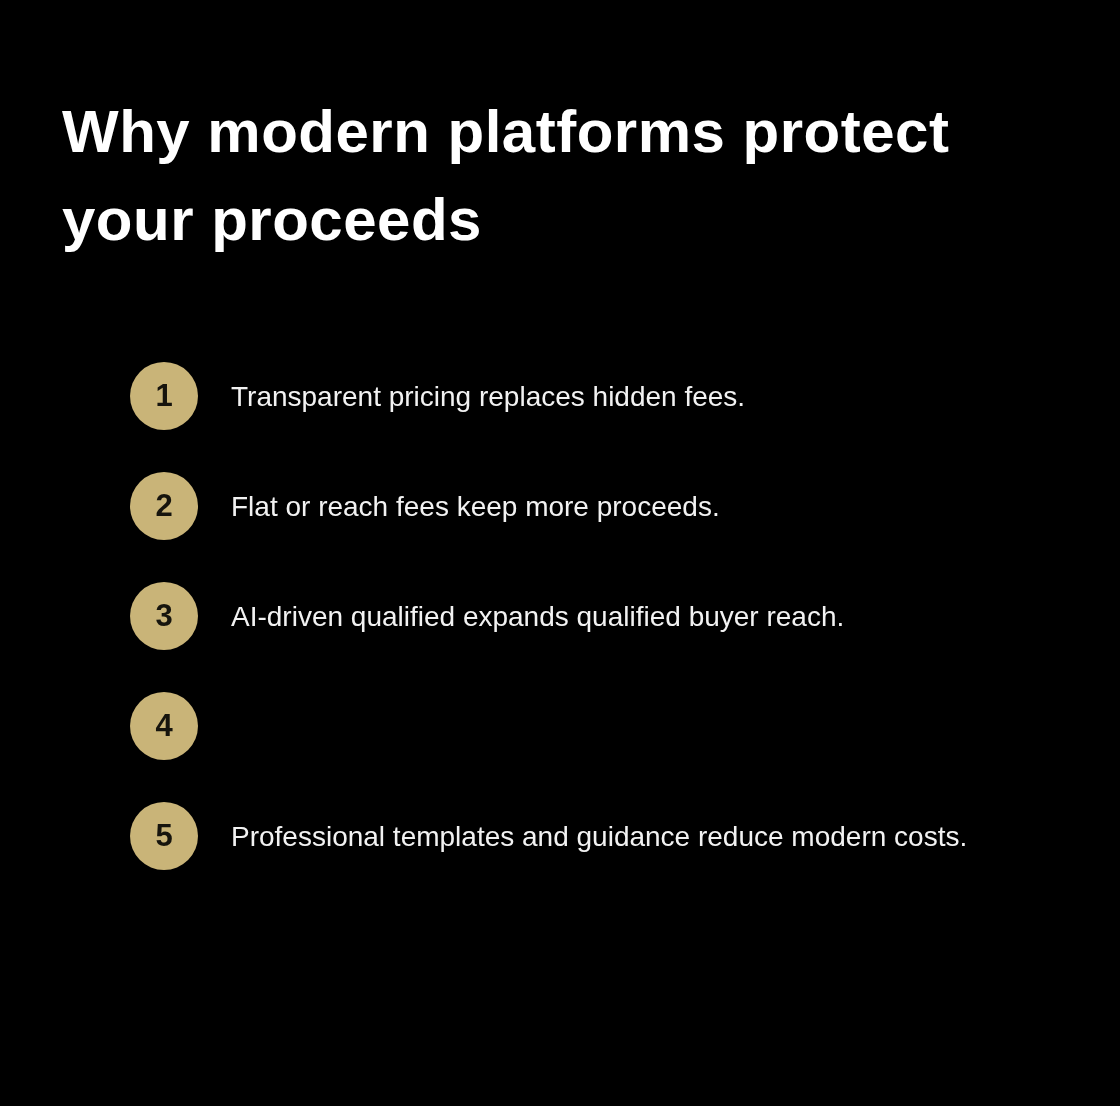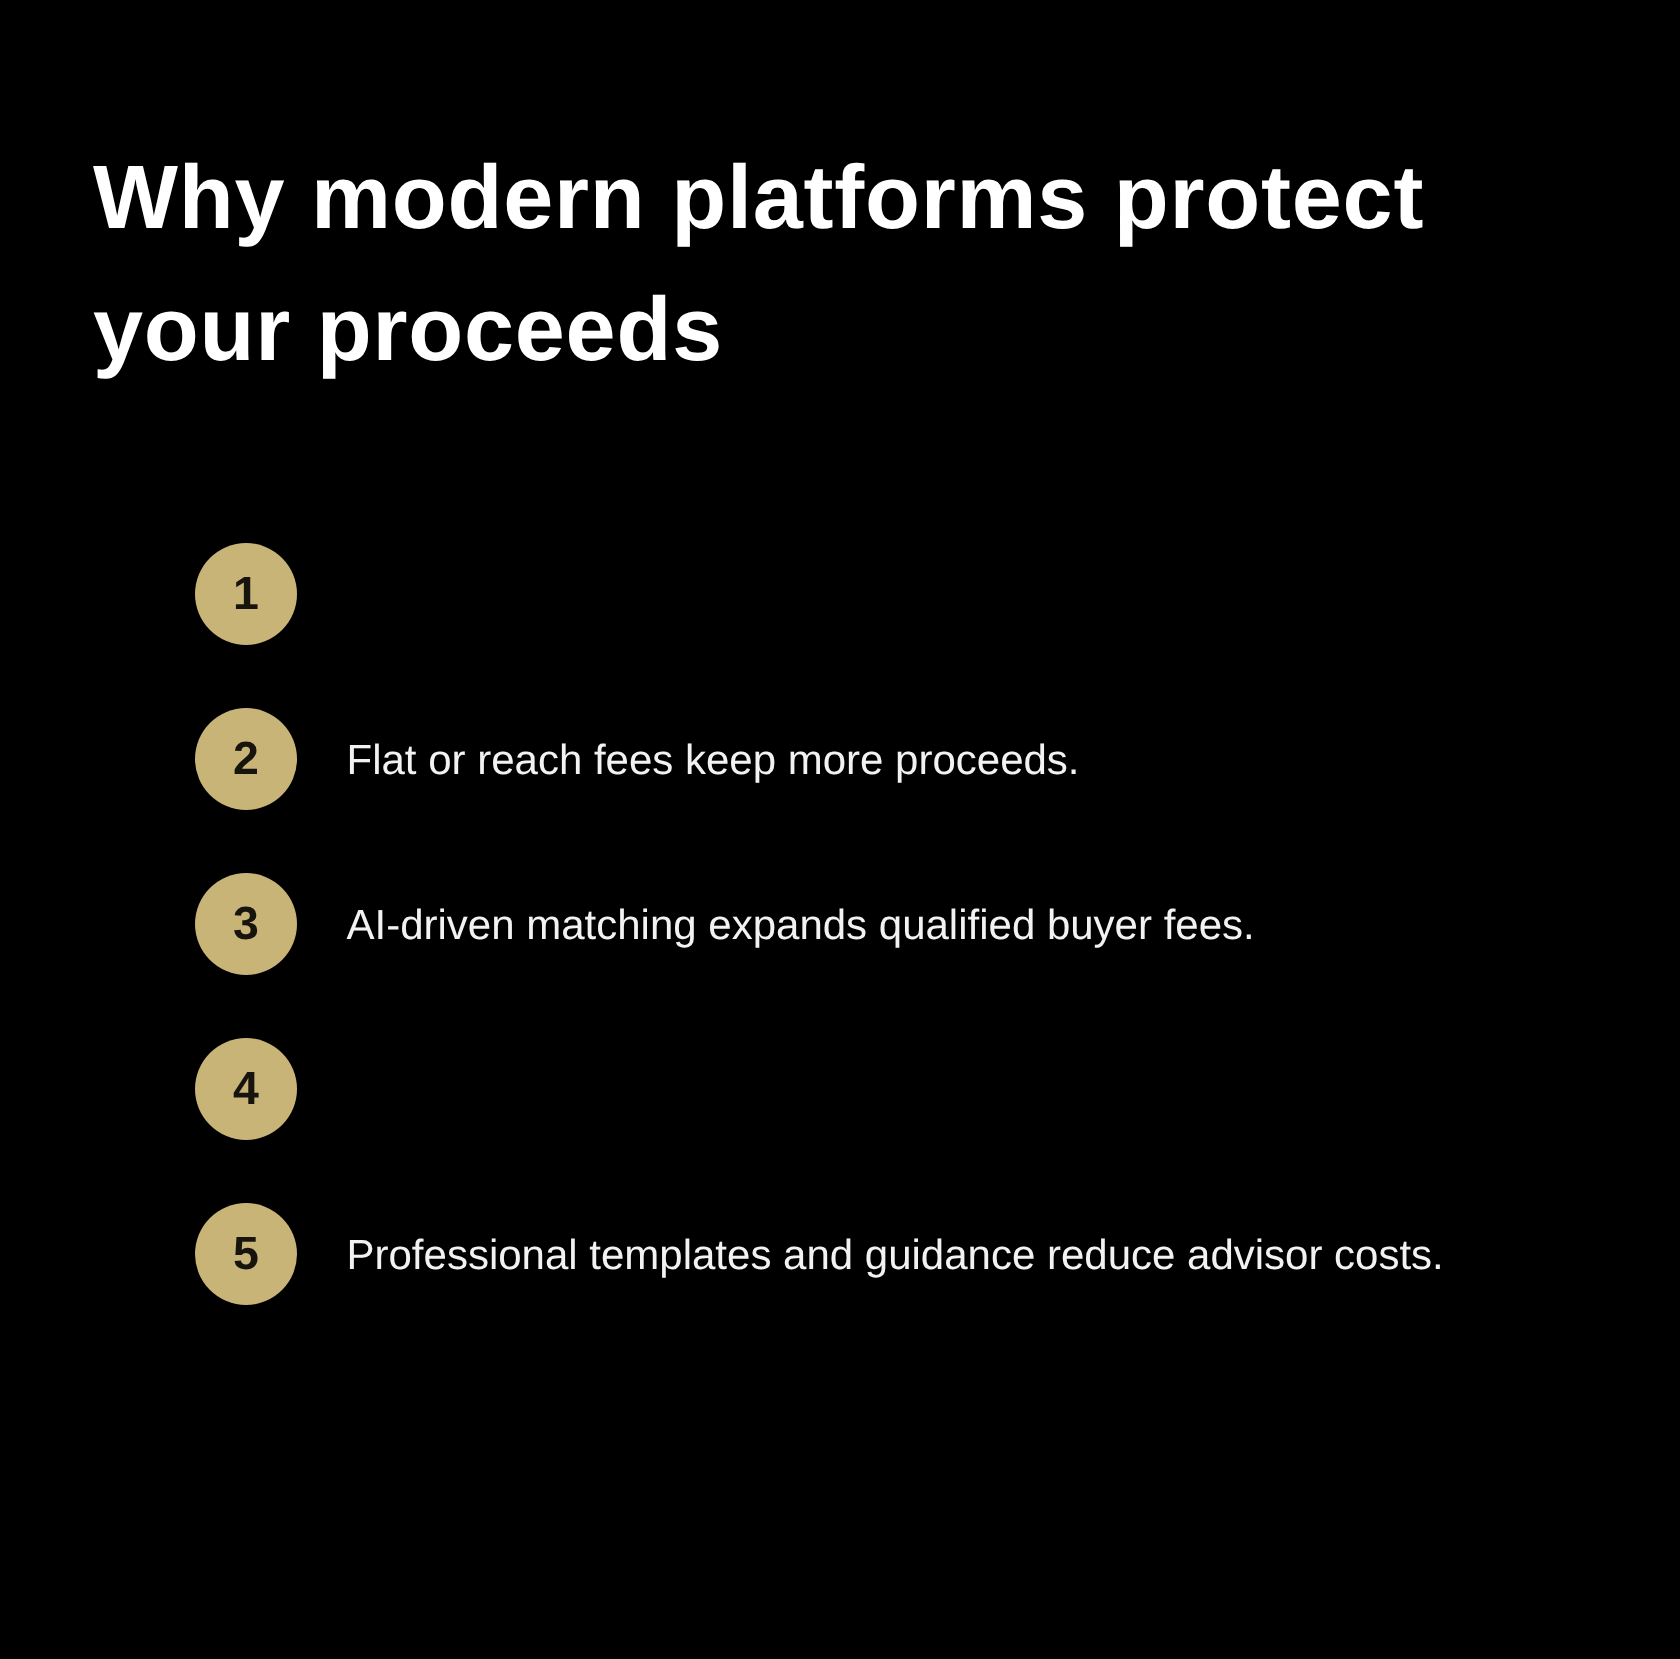--- a/index.html
+++ b/index.html
@@ -64,35 +64,36 @@
 <body>
 
 <div class="page">
 
   <h1 class="page-title">Why modern platforms protect your proceeds</h1>
 
   <ul class="numbered-list">
 
     <li class="list-item">
       <span class="number-badge">1</span>
+      <span class="list-item-text">Transparent pricing replaces hidden fees.</span>
     </li>
 
     <li class="list-item">
       <span class="number-badge">2</span>
       <span class="list-item-text">Flat or reach fees keep more proceeds.</span>
     </li>
 
     <li class="list-item">
       <span class="number-badge">3</span>
-      <span class="list-item-text">AI-driven matching expands qualified buyer fees.</span>
+      <span class="list-item-text">AI-driven qualified expands qualified buyer reach.</span>
     </li>
 
     <li class="list-item">
       <span class="number-badge">4</span>
     </li>
 
     <li class="list-item">
       <span class="number-badge">5</span>
-      <span class="list-item-text">Professional templates and guidance reduce advisor costs.</span>
+      <span class="list-item-text">Professional templates and guidance reduce modern costs.</span>
     </li>
 
   </ul>
 </div>
 
 </body></html>

